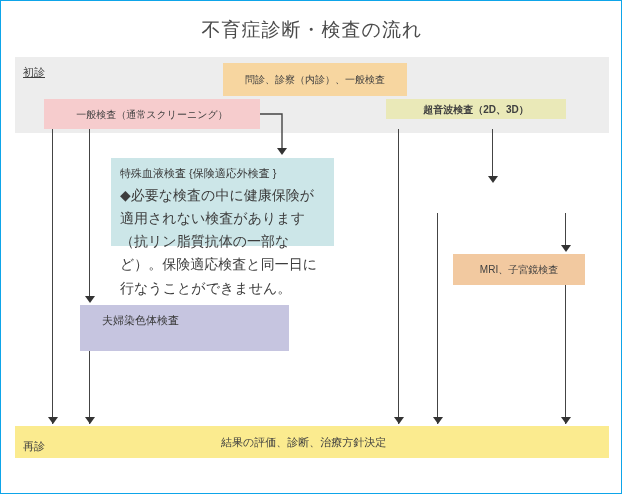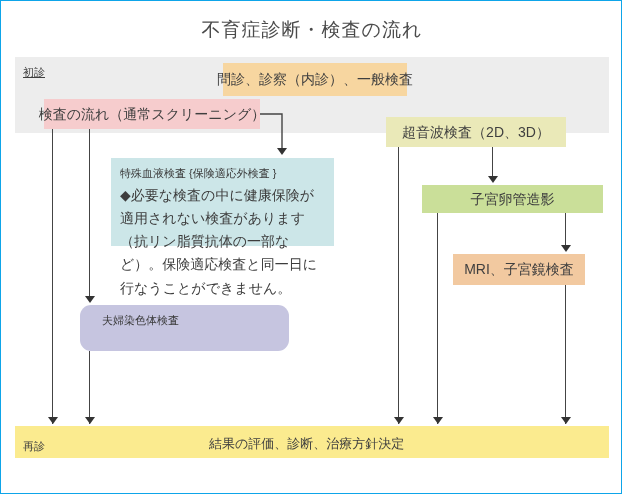--- a/index.html
+++ b/index.html
@@ -29,21 +29,21 @@
   .bar-yellow{
     position:absolute;
     background:#fbeb8f;
   }
   .node{
     position:absolute;
     box-sizing:border-box;
     display:flex;
     align-items:center;
     justify-content:center;
-    font-size:14px;
+    font-size:10px;
     color:#3f3f3f;
     line-height:1.5;
     white-space:nowrap;
   }
   .textbox{
     position:absolute;
     box-sizing:border-box;
     padding:6px 9px 18px 9px;
     font-size:10px;
     color:#3d3d3d;
@@ -113,41 +113,38 @@
   <div class="arrowhead" style="left:560px;top:244px;"></div>
 
   <div class="conn vline" style="left:564px;top:284px;height:139px;"></div>
   <div class="arrowhead" style="left:560px;top:416px;"></div>
 
   <div class="node" style="left:222px;top:62px;width:184px;height:33px;background:#f7d6a0;">
     <span>問診、診察（内診）、一般検査</span>
   </div>
 
   <div class="node" style="left:43px;top:98px;width:216px;height:30px;background:#f6cccd;">
-    <span>検査の流れ（通常スクリーニング）</span>
+    <span>一般検査（通常スクリーニング）</span>
   </div>
 
-  <div class="node" style="left:385px;top:116px;width:180px;height:30px;background:#eae9b8;">
+  <div class="node" style="left:385px;top:98px;width:180px;height:20px;background:#eae9b8;font-weight:bold;">
     <span>超音波検査（2D、3D）</span>
   </div>
 
   <div class="textbox" style="left:110px;top:157px;width:223px;height:88px;background:#cce6e8;">
     <span class="hd">特殊血液検査 {保険適応外検査 }</span>
     <span class="bd">◆必要な検査の中に健康保険が適用されない検査があります（抗リン脂質抗体の一部など）。保険適応検査と同一日に行なうことができません。</span>
   </div>
 
-  <div class="node" style="left:421px;top:184px;width:181px;height:28px;background:#cadf99;">
-    <span>子宮卵管造影</span>
-  </div>
 
   <div class="node" style="left:452px;top:253px;width:132px;height:31px;background:#f2c9a0;">
     <span>MRI、子宮鏡検査</span>
   </div>
 
-  <div class="textbox" style="left:79px;top:304px;width:209px;height:46px;background:#c6c5e0;padding-left:22px;border-radius:11px;">
+  <div class="textbox" style="left:79px;top:304px;width:209px;height:46px;background:#c6c5e0;padding-left:22px;">
     <span class="hd">夫婦染色体検査</span>
   </div>
 
   <div class="bar-yellow" style="left:14px;top:425px;width:594px;height:32px;"></div>
   <div class="side-label" style="left:22px;top:438px;text-align:right;">再診</div>
-  <div class="side-label" style="left:208px;top:434px;font-size:13px;">結果の評価、診断、治療方針決定</div>
+  <div class="side-label" style="left:220px;top:434px;font-size:11px;">結果の評価、診断、治療方針決定</div>
 
 </div>
 
 </body></html>

